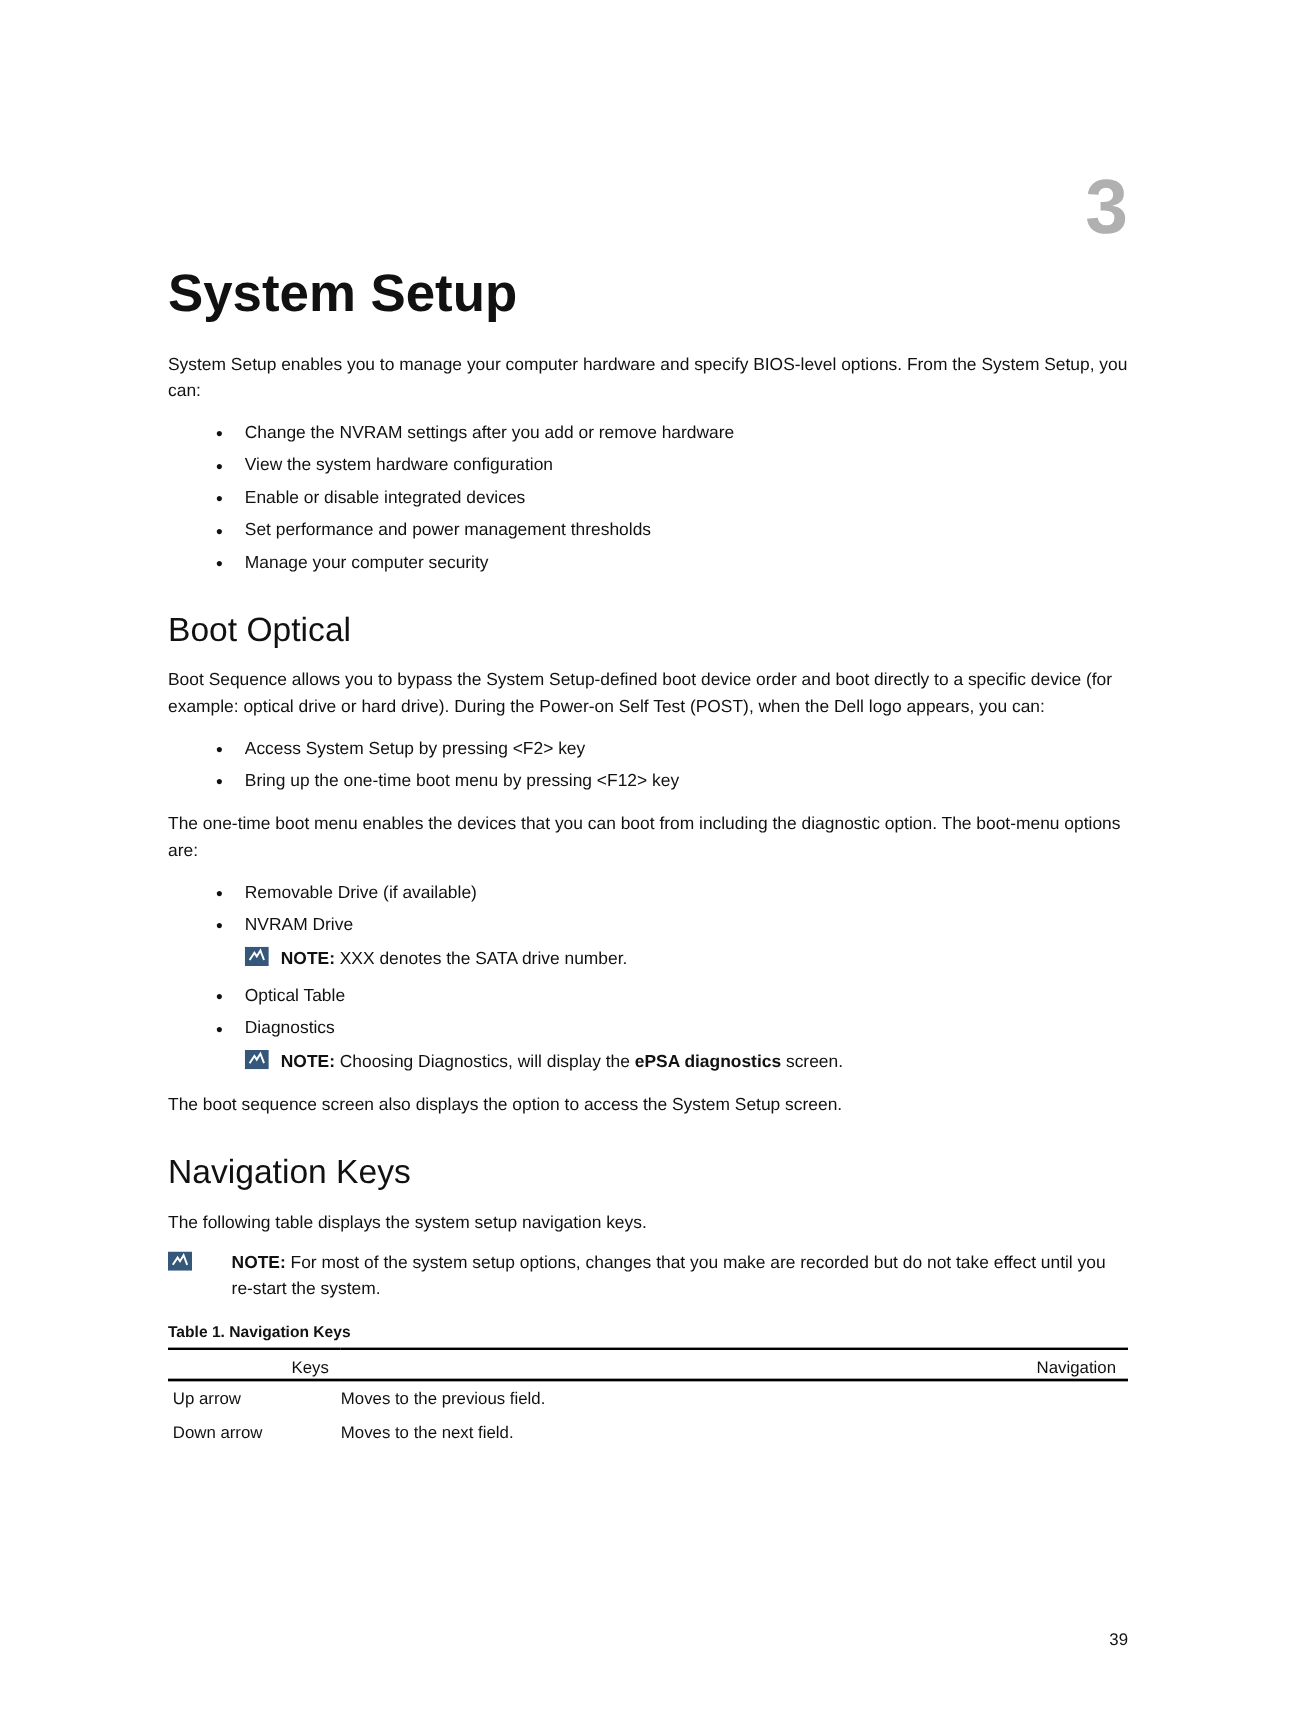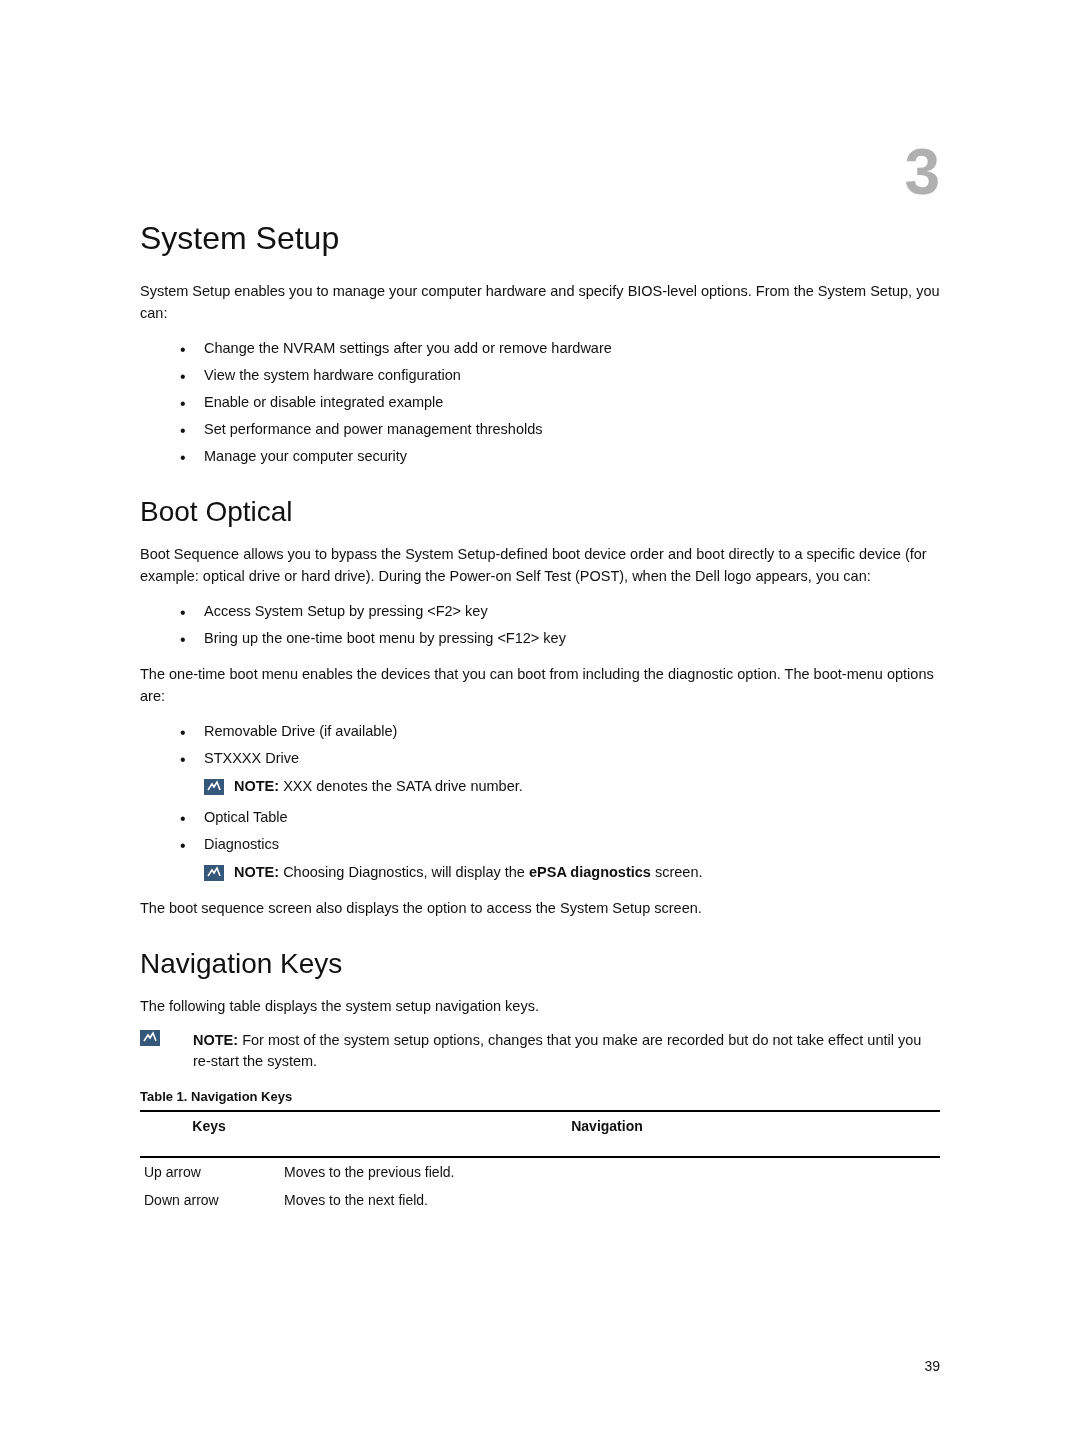--- a/index.html
+++ b/index.html
@@ -20,22 +20,22 @@
   .chapter-number {
     position: absolute;
     top: 140px;
     right: 140px;
     font-size: 64px;
     font-weight: 700;
     color: #b0b0b0;
     line-height: 1;
   }
   h1.title {
-    font-size: 32px;
-    font-weight: 400;
+    font-size: 44px;
+    font-weight: 700;
     margin: 60px 0 24px 0;
   }
   h2.subtitle {
     font-size: 28px;
     font-weight: 400;
     margin: 28px 0 16px 0;
   }
   p {
     font-size: 14.5px;
     line-height: 1.5;
@@ -63,21 +63,20 @@
   .note {
     display: flex;
     align-items: flex-start;
     gap: 10px;
     margin: 8px 0 8px 0;
     font-size: 14.5px;
     line-height: 1.5;
   }
   .note.indented {
     margin-left: 64px;
-    align-items: center;
   }
   .note.block {
     margin: 12px 0 16px 0;
     padding-left: 0;
     gap: 29px;
   }
   .note-icon {
     flex: 0 0 auto;
   }
   .note-icon svg {
@@ -90,25 +89,25 @@
     font-size: 13px;
     font-weight: 700;
     margin: 10px 0 6px 0;
   }
   table.nav-table {
     width: 100%;
     border-collapse: collapse;
     font-size: 14px;
   }
   table.nav-table thead th {
-    text-align: center;
-    font-weight: 700;
+    text-align: right;
+    font-weight: 400;
     border-top: 2px solid #000;
     border-bottom: 2px solid #000;
-    padding: 6px 10px 22px 0;
+    padding: 6px 10px 2px 0;
   }
   table.nav-table tbody td {
     padding: 6px 10px 6px 0;
     vertical-align: top;
   }
   table.nav-table th:first-child,
   table.nav-table td:first-child {
     width: 130px;
     padding-left: 4px;
   }
@@ -126,40 +125,40 @@
 
   <div class="chapter-number">3</div>
 
   <h1 class="title">System Setup</h1>
 
   <p>System Setup enables you to manage your computer hardware and specify BIOS-level options. From the System Setup, you can:</p>
 
   <ul class="bullets">
     <li>Change the NVRAM settings after you add or remove hardware</li>
     <li>View the system hardware configuration</li>
-    <li>Enable or disable integrated example</li>
+    <li>Enable or disable integrated devices</li>
     <li>Set performance and power management thresholds</li>
     <li>Manage your computer security</li>
   </ul>
 
   <h2 class="subtitle">Boot Optical</h2>
 
   <p>Boot Sequence allows you to bypass the System Setup‑defined boot device order and boot directly to a specific device (for example: optical drive or hard drive). During the Power-on Self Test (POST), when the Dell logo appears, you can:</p>
 
   <ul class="bullets">
     <li>Access System Setup by pressing &lt;F2&gt; key</li>
     <li>Bring up the one-time boot menu by pressing &lt;F12&gt; key</li>
   </ul>
 
   <p>The one-time boot menu enables the devices that you can boot from including the diagnostic option. The boot-menu options are:</p>
 
   <ul class="bullets">
     <li>Removable Drive (if available)</li>
     <li>
-      <span>STXXXX Drive</span>
+      <span>NVRAM Drive</span>
       <div class="note indented" style="margin-left:0; margin-top:6px;">
         <span class="note-icon">
           <svg width="20" height="16" viewBox="0 0 20 16">
             <polygon points="0,0 20,0 20,16 0,16" fill="#35587a"></polygon>
             <path d="M4 11 L8 5 L10 8 L13 3 L16 11" stroke="#fff" stroke-width="1.6" fill="none"></path>
           </svg>
         </span>
         <span class="note-text">
           <b>NOTE: </b><span>XXX denotes the SATA drive number.</span>
         </span>

